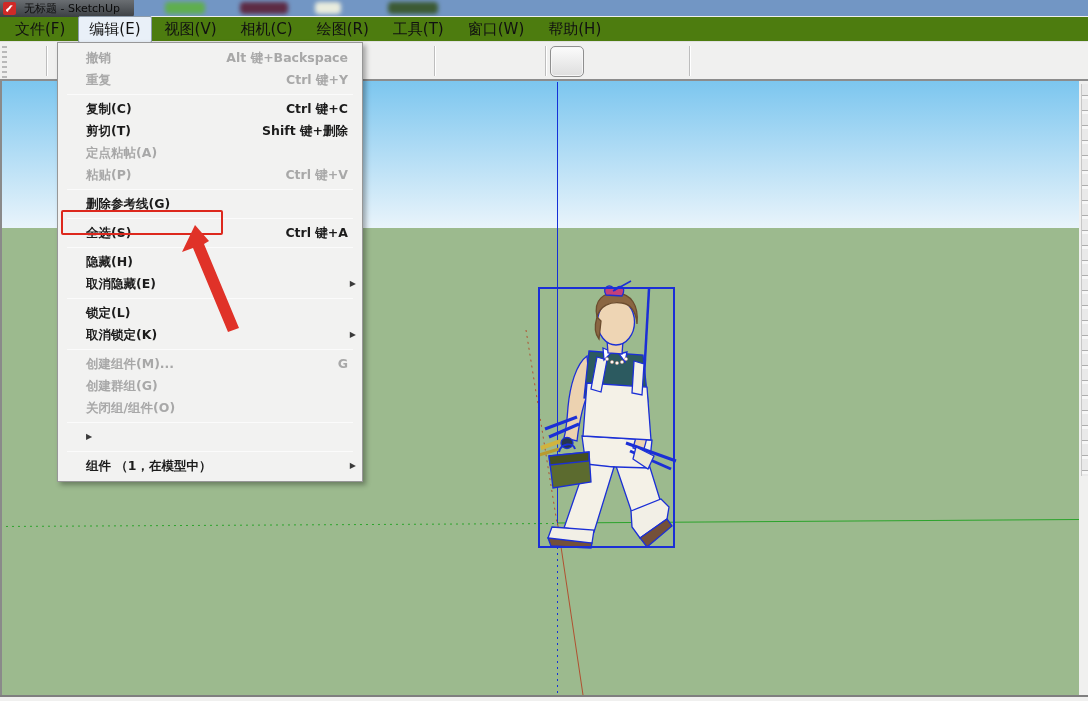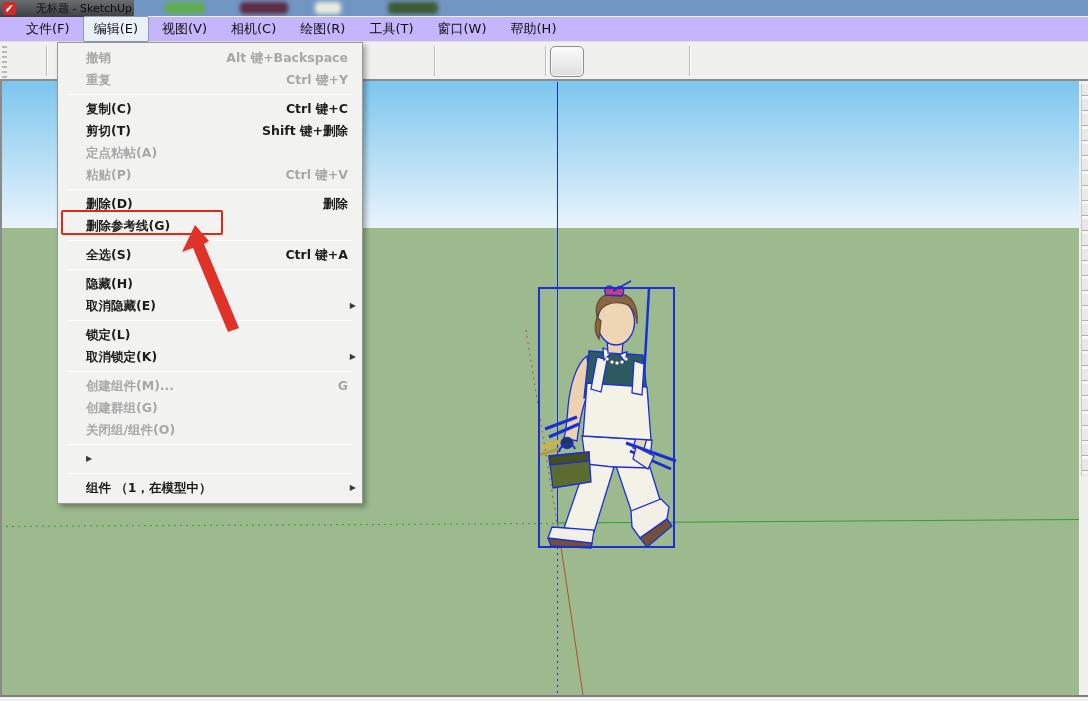--- a/index.html
+++ b/index.html
@@ -7,26 +7,26 @@
     font-family:"DejaVu Sans", sans-serif; }
   #screen { position:relative; width:1088px; height:701px; background:#f0f0f0; }
 
   
   #desktop-strip { position:absolute; left:0; top:0; width:1088px; height:16px;
     background:#7296c4; overflow:hidden; }
   .blob { position:absolute; top:2px; height:12px; border-radius:4px; filter:blur(2px); }
   #title-chip { position:absolute; left:0; top:0; height:17px; width:134px;
     background:linear-gradient(#6a6e72,#3c4044); display:flex; align-items:center;
     padding-left:3px; border-bottom-right-radius:3px; }
-  #title-chip .title-text { font-size:11px; color:#0d0d0d; margin-left:20px; white-space:nowrap; }
+  #title-chip .title-text { font-size:11px; color:#0d0d0d; margin-left:8px; white-space:nowrap; }
 
   
   #menubar { position:absolute; left:0; top:17px; width:1088px; height:25px;
-    background:#c4b5fd; border-bottom:1px solid #e0e0e0; display:flex;
-    align-items:center; padding-left:15px; font-size:13px; color:#111; }
+    background:#4d7c0f; border-bottom:1px solid #e0e0e0; display:flex;
+    align-items:center; padding-left:4px; font-size:15px; color:#111; }
   .menubar-item { padding:3px 10px; margin-right:2px; border:1px solid transparent;
     border-radius:2px; white-space:nowrap; }
   .menubar-item.active { border:1px solid #8e9cab; background:#e9f0f8; }
 
   
   #toolbar { position:absolute; left:0; top:42px; width:1088px; height:39px;
     background:#f0f0ef; border-bottom:2px solid #8c8c8c; }
   .grip { position:absolute; left:2px; top:4px; width:5px; height:32px;
     background:repeating-linear-gradient(180deg,#b9b9b9 0 2px,transparent 2px 5px); }
   .tb-sep { position:absolute; top:4px; width:1px; height:30px; background:#bdbdbd;
@@ -206,24 +206,20 @@
     <div class="menu-row disabled">
         <span class="lbl">定点粘帖(A)</span>
         <span class="sc"></span>
       </div>
     <div class="menu-row disabled">
         <span class="lbl">粘贴(P)</span>
         <span class="sc">Ctrl 键+V</span>
       </div>
     <div class="menu-sep"></div>
     <div class="menu-row">
-        <span class="lbl">删除(D)</span>
-        <span class="sc">删除</span>
-      </div>
-    <div class="menu-row">
         <span class="lbl">删除参考线(G)</span>
         <span class="sc"></span>
       </div>
     <div class="menu-sep"></div>
     <div class="menu-row">
         <span class="lbl">全选(S)</span>
         <span class="sc">Ctrl 键+A</span>
       </div>
     <div class="menu-sep"></div>
     <div class="menu-row">

